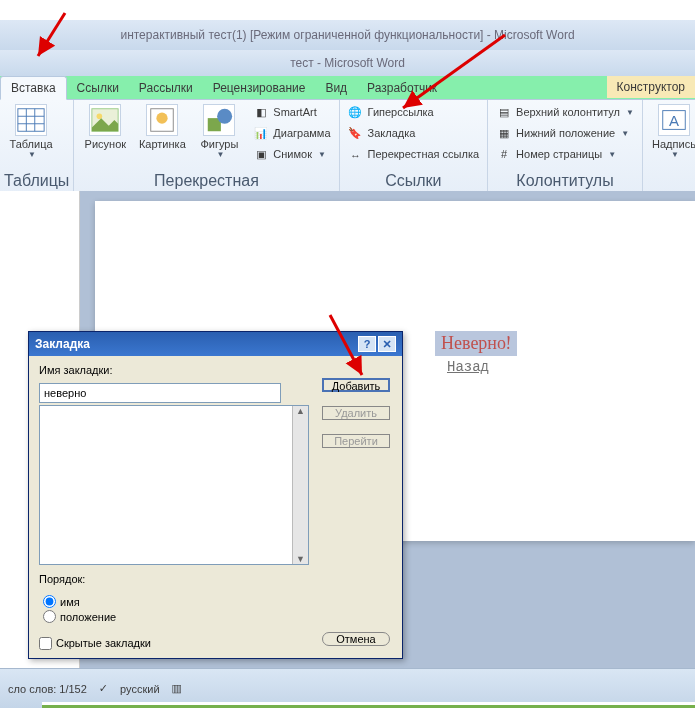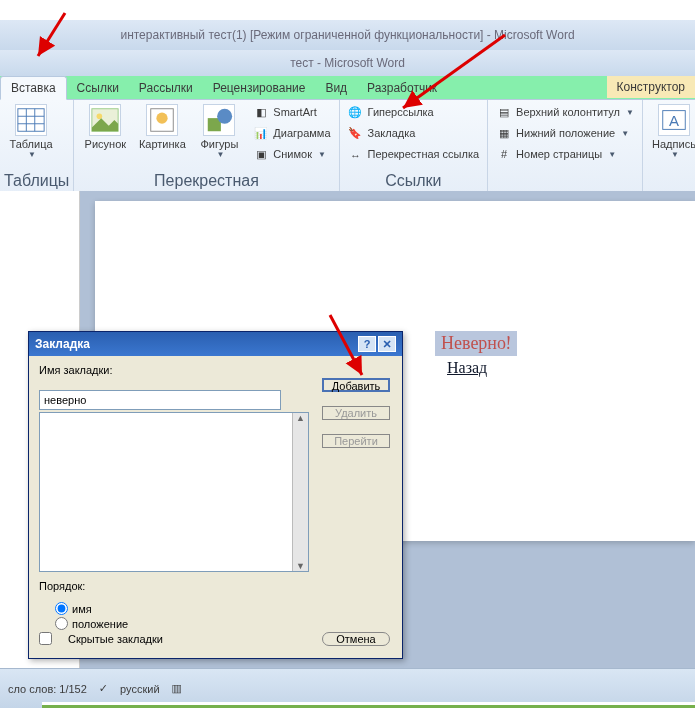--- a/index.html
+++ b/index.html
@@ -24,38 +24,38 @@
 .vcol { display:flex; flex-direction:column; gap:1px; }
 .drop-arrow { font-size: 8px; color: #4a5a6f; margin-left: 2px; }
 
 .ruler { height: 20px; background: #e8eef7; border-bottom: 1px solid #b7c9df; display:flex; align-items:center; }
 .ruler-nums { font-size: 9px; color: #666; letter-spacing: 16px; padding-left: 90px; white-space: nowrap; overflow:hidden; }
 
 .doc-area { position: absolute; top: 191px; left: 0; right: 0; bottom: 28px; background: #b0c0d6; }
 .doc-gutter { position: absolute; left: 0; top: 0; width: 80px; bottom: 0; background: #fff; border-right: 1px solid #ccc; }
 .page { position: absolute; left: 95px; top: 10px; width: 600px; height: 340px; background: #fff; box-shadow: 0 2px 6px rgba(0,0,0,0.2); }
 .doc-text1 { position: absolute; left: 340px; top: 130px; background: #b9c6dd; color: #c0504d; font-size: 18px; padding: 2px 6px; font-family: Cambria, serif; }
-.doc-text2 { position: absolute; left: 352px; top: 158px; color: #0f172a; font-size: 16px; text-decoration: underline; font-family: Liberation Serif, serif; cursor:pointer; }
+.doc-text2 { position: absolute; left: 352px; top: 158px; color: #737373; font-size: 14px; text-decoration: underline; font-family: Liberation Mono, monospace; cursor:pointer; }
 
 .dialog { position: absolute; left: 28px; top: 331px; width: 375px; height: 328px; background: #ece9d8; border: 1px solid #0a246a; box-shadow: 2px 2px 6px rgba(0,0,0,0.3); }
 .dlg-title { height: 24px; background: linear-gradient(#2a5fb0,#3b77d0); color: #fff; font-size: 12px; font-weight: bold; display:flex; align-items:center; padding: 0 6px; justify-content: space-between; }
 .dlg-title-right { display:flex; gap:2px; }
 .dlg-close, .dlg-help { width: 18px; height: 16px; background: #d6e4f5; border: 1px solid #fff; color: #2a5fb0; font-size: 11px; display:flex; align-items:center; justify-content:center; cursor:pointer; }
 .dlg-body { padding: 8px 10px; font-size: 11px; color: #000; }
-.dlg-label { margin-bottom: 14px; }
+.dlg-label { margin-bottom: 7px; }
 .dlg-input { width: 242px; height: 20px; border: 1px solid #7f9db9; background: #fff; padding: 2px 4px; font-size: 11px; }
 .dlg-list { width: 270px; height: 160px; border: 1px solid #7f9db9; background: #fff; margin-top: 2px; position: relative; }
 .dlg-list-scroll { position:absolute; right:0; top:0; bottom:0; width:16px; background:#e6e6e6; border-left:1px solid #bbb; }
 .dlg-list-scroll::before { content:"▲"; position:absolute; top:0; left:3px; font-size:9px; color:#666; }
 .dlg-list-scroll::after { content:"▼"; position:absolute; bottom:0; left:3px; font-size:9px; color:#666; }
 .dlg-btn { position:absolute; width: 68px; height: 14px; background: #ece9d8; border: 1px solid #888; font-size: 11px; cursor:pointer; }
 .dlg-btn.default { border: 2px solid #4a72b5; }
 .dlg-btn:disabled { color: #999; }
-.radio-row { display:flex; align-items:center; gap:4px; margin: 2px 16px; }
-.check-row { display:flex; align-items:center; gap:16px; }
+.radio-row { display:flex; align-items:center; gap:4px; margin: 2px 4px; }
+.check-row { display:flex; gap:4px; margin-top: 12px; }
 
 .status-bar { position: absolute; left: 0; right: 0; bottom: 0; height: 40px; background: linear-gradient(#d9e6f4,#c4d5e8); border-top: 1px solid #a6b8ce; display:flex; align-items:center; font-size: 11px; color: #3b3b3b; padding: 0 8px; gap: 12px; }
 .bottom-strip { position:absolute; left:42px; right:0; bottom:0; height:6px; background:#76b04c; border-top:3px solid #fff; }
 
 .arrow-red { position: absolute; pointer-events: none; }
 
 svg.ico-svg { width:100%; height:100%; }
 </style>
 </head>
 <body>
@@ -181,20 +181,21 @@
             <span>Нижний положение</span>
             <span class="drop-arrow">▼</span>
           </div>
         <div class="small-row">
             <span class="ico">#</span>
             <span>Номер страницы</span>
             <span class="drop-arrow">▼</span>
           </div>
       </div>
     </div>
+    <div class="group-label">Колонтитулы</div>
   </div>
 
   <div class="group" style="border-right:none;">
     <div class="group-content">
       <div class="big-btn">
         <span class="ico">
             <svg class="ico-svg" viewBox="0 0 32 32">
               <rect x="4" y="6" width="24" height="20" fill="#fff" stroke="#4a7ab5"></rect>
               <text x="16" y="22" font-size="16" text-anchor="middle" fill="#4a7ab5">A</text>
             </svg>

